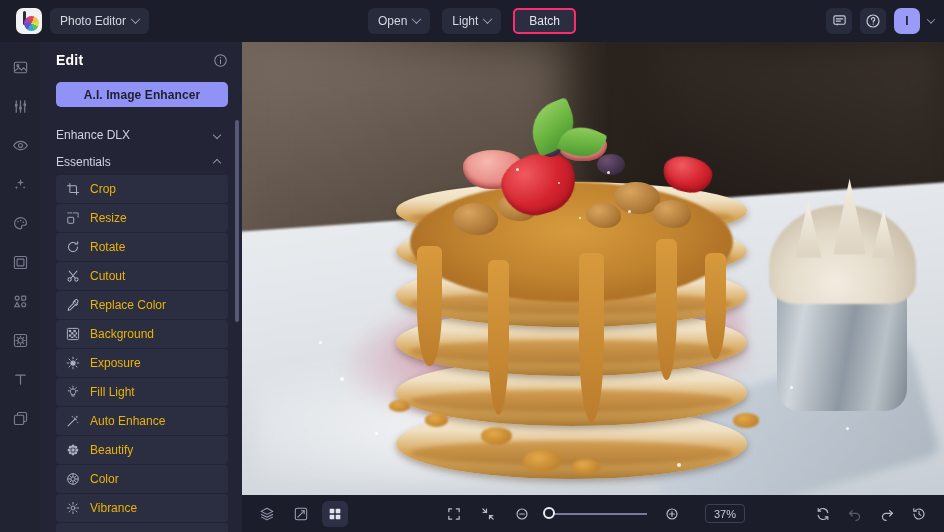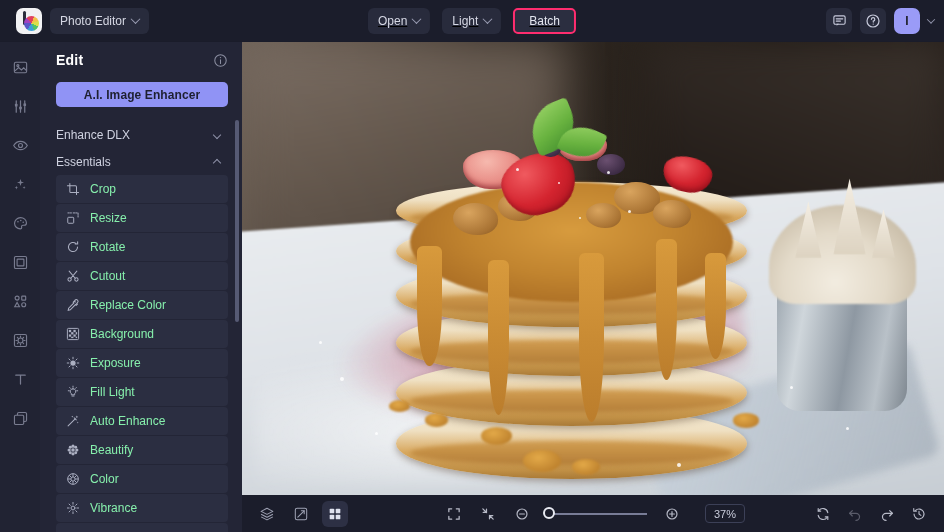--- a/index.html
+++ b/index.html
@@ -62,21 +62,21 @@
   }
   .chev {
     display: inline-block;
     width: 7px; height: 7px;
     border-right: 1.4px solid #9a9db3;
     border-bottom: 1.4px solid #9a9db3;
     transform: rotate(45deg) translate(-1px,-1px);
   }
   .center-group {
     position: absolute; left: 50%; transform: translateX(-50%);
-    display: flex; align-items: flex-end; gap: 12px; text-decoration: underline;
+    display: flex; align-items: flex-end; gap: 12px;
   }
   .batch-btn {
     height: 26px; border-radius: 5px;
     background: #2b2e40;
     color: #e4e6ef;
     font-size: 12px;
     display: inline-flex; align-items: center;
     padding: 0 14px;
     border: 2px solid #ff2d6f;
     cursor: pointer;
@@ -188,21 +188,21 @@
     gap: 10px;
     padding-left: 10px;
     cursor: pointer;
   }
   .item .glyph {
     width: 14px; height: 14px;
     display: flex; align-items: center; justify-content: center;
     opacity: .85;
     flex: 0 0 14px;
   }
-  .item .lbl { color: #86efac; font-size: 12px; text-align: right; }
+  .item .lbl { color: #eab308; font-size: 12px; text-align: right; }
 
   .track {
     position: absolute;
     right: 3px; top: 0; bottom: 0;
     width: 4px;
   }
   .thumb {
     position: absolute;
     left: 0; width: 4px;
     border-radius: 3px;

